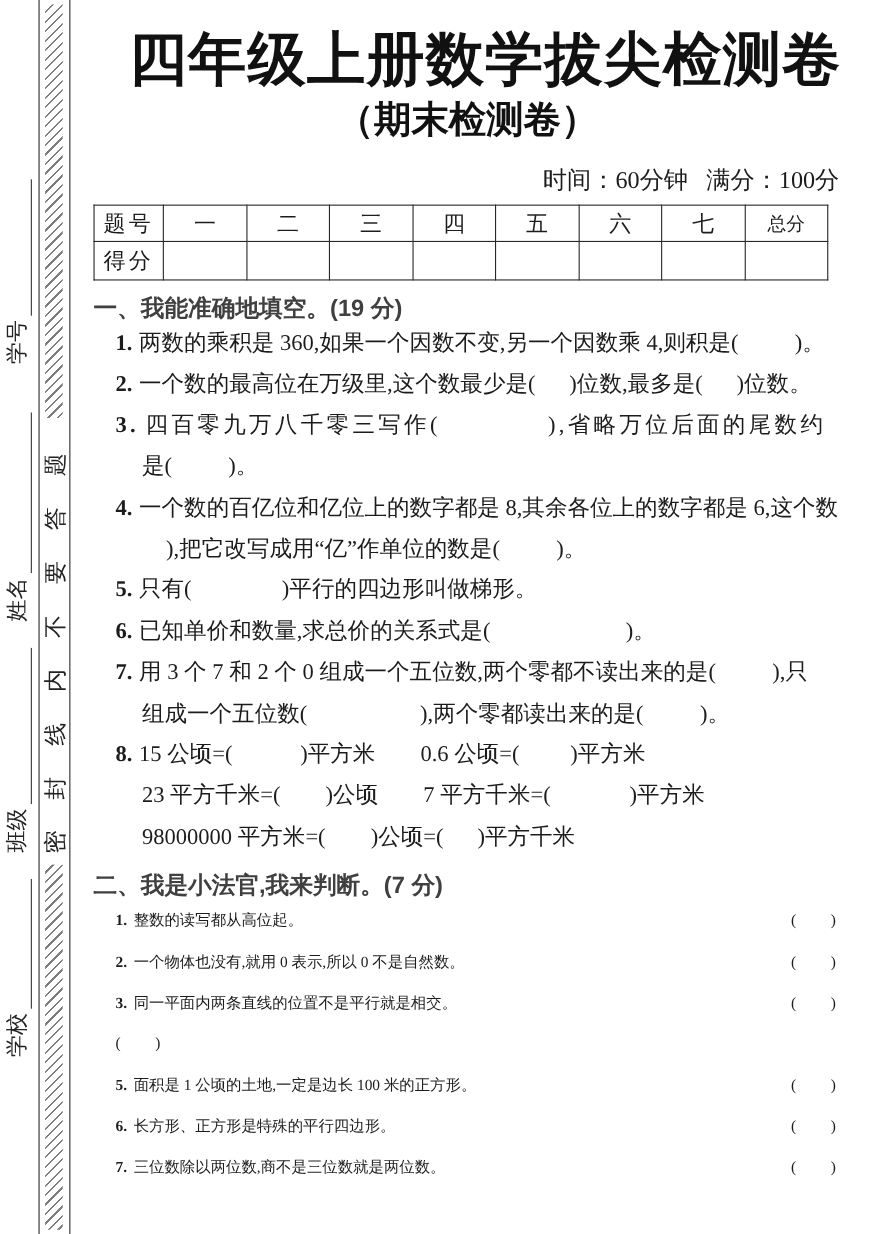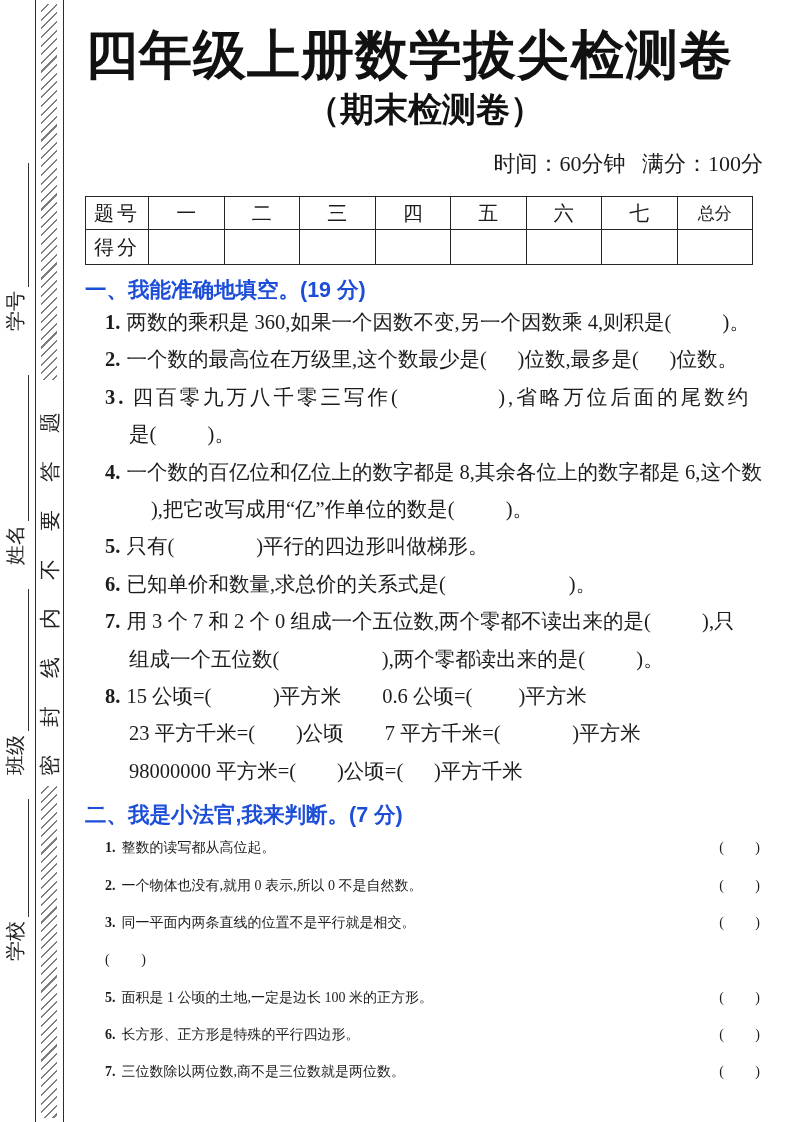--- a/index.html
+++ b/index.html
@@ -32,39 +32,39 @@
   }
   .m-field .m-line { flex:1; border-bottom:1.4px solid #333; height:1px; margin-left:4px; }
   .mf-0 { width:168px; left:-67px; top:235px; }
   .mf-1 { width:190px; left:-78px; top:458px; }
   .mf-2 { width:186px; left:-76px; top:670px; }
   .mf-3 { width:162px; left:-64px; top:868px; }
 
   
   .content { position:absolute; left:85px; top:0; width:680px; }
   .title {
-    margin-top:22px; font-size:53px; font-weight:900; text-align:left;
+    margin-top:22px; font-size:53px; font-weight:900; text-align:right;
     letter-spacing:1px; line-height:1.25; color:#111;
   }
   .subtitle { margin-top:2px; font-size:34px; font-weight:900; text-align:center; line-height:1.2; color:#111; }
   .meta { margin-top:20px; line-height:26px; font-size:22px; text-align:right; white-space:pre; padding-right:2px; }
 
-  table.score { border-collapse:collapse; margin-top:19px; table-layout:fixed; width:668px; }
+  table.score { border-collapse:collapse; margin-top:9px; table-layout:fixed; width:668px; }
   table.score td {
     border:1.6px solid #262626; text-align:center; font-size:20px; padding:0;
     overflow:hidden; white-space:nowrap;
   }
   table.score tr.r1 td { height:32px; }
   table.score tr.r2 td { height:34px; }
   table.score td.c-label { width:62px; letter-spacing:3px; }
   table.score td.c-total { font-size:17px; }
 
   .sec-heading {
     margin-top:11px; line-height:28px; font-size:21.5px; font-weight:700;
-    font-family:"Liberation Sans", sans-serif; color:#1d4ed8; white-space:pre;
+    font-family:"Liberation Sans", sans-serif; color:#404040; white-space:pre;
   }
   .q-line { white-space:pre; font-size:20.5px; line-height:37.4px; height:37.4px; }
   .ind-0 { padding-left:20px; }
   .ind-1 { padding-left:44px; }
   .ind-2 { padding-left:66px; }
   .q-num { font-weight:700; padding-right:6px; }
   .spread { letter-spacing:3px; }
 
   .j-row {
     display:flex; justify-content:space-between; white-space:pre;

